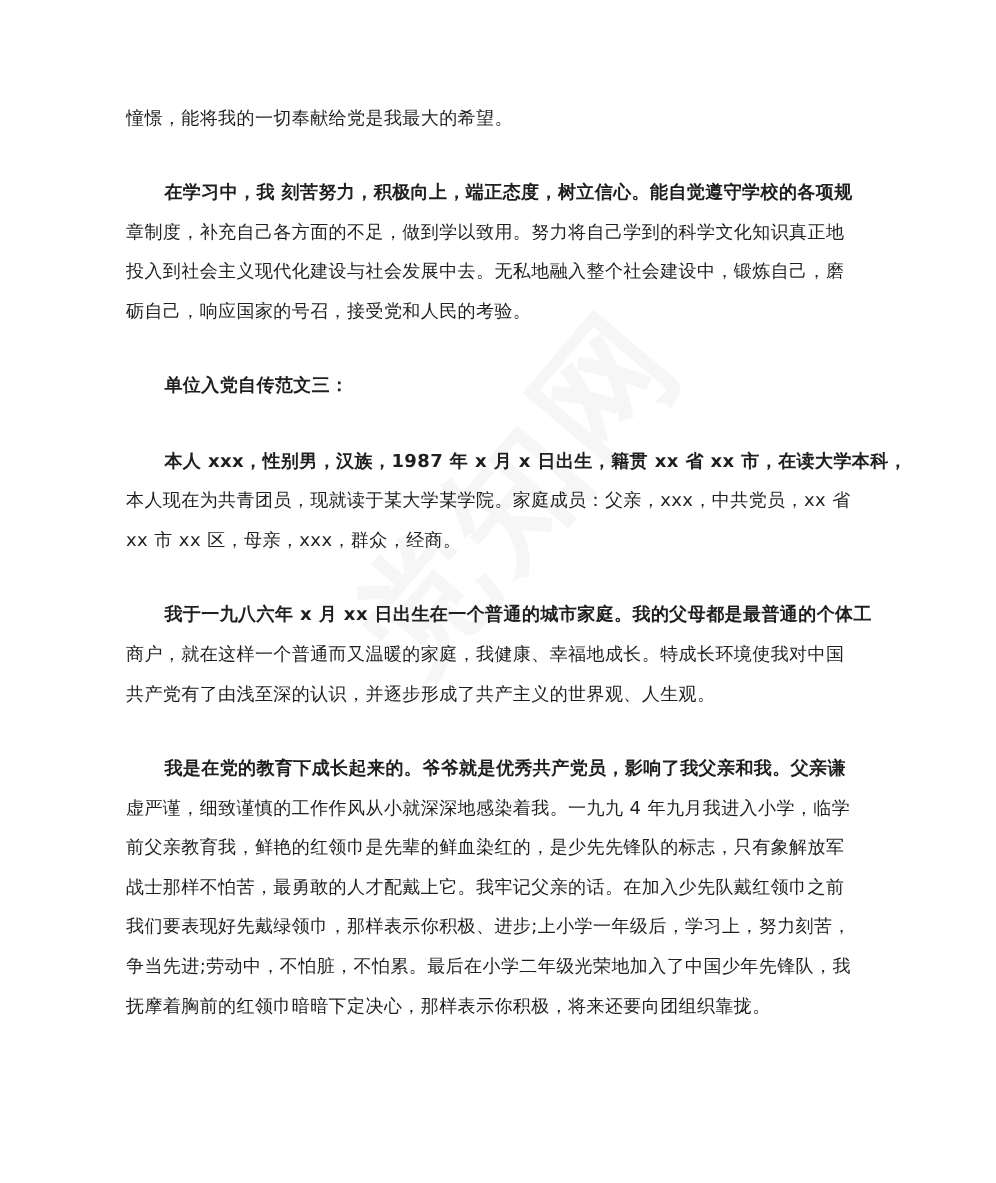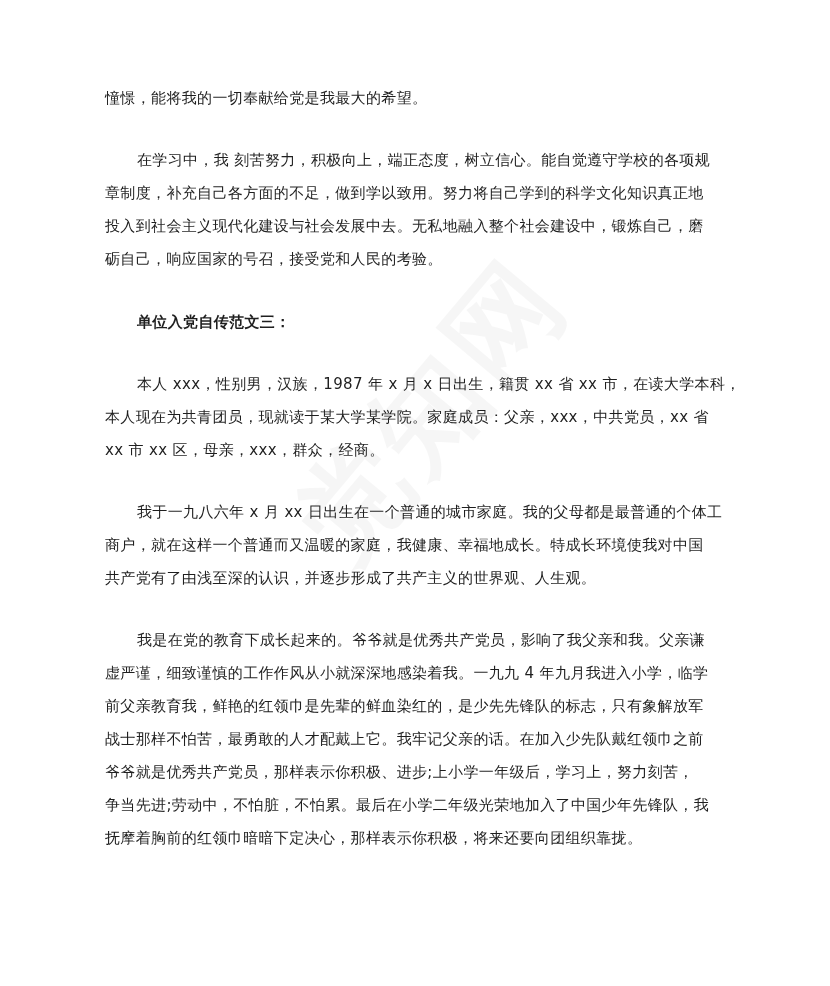--- a/index.html
+++ b/index.html
@@ -22,21 +22,21 @@
       width: 625px;
     }
     .line {
       position: absolute;
       left: 0;
       white-space: nowrap;
       font-size: 15px;
       letter-spacing: 0.35px;
       line-height: 20px;
     }
-    .indent { left: 32px; }
+    .indent { left: 32px; font-weight: bold; }
     .heading {
       font-weight: bold;
       font-family: Liberation Serif, serif;
     }
     .watermark {
       position: absolute;
       left: 250px;
       top: 300px;
       width: 360px;
       height: 220px;
@@ -73,17 +73,17 @@
   <div class="line" style="top:440px">xx 市 xx 区，母亲，xxx，群众，经商。</div>
 
   <div class="line indent" style="top:502px">我于一九八六年 x 月 xx 日出生在一个普通的城市家庭。我的父母都是最普通的个体工</div>
   <div class="line" style="top:535px">商户，就在这样一个普通而又温暖的家庭，我健康、幸福地成长。特成长环境使我对中国</div>
   <div class="line" style="top:568px">共产党有了由浅至深的认识，并逐步形成了共产主义的世界观、人生观。</div>
 
   <div class="line indent" style="top:630px">我是在党的教育下成长起来的。爷爷就是优秀共产党员，影响了我父亲和我。父亲谦</div>
   <div class="line" style="top:663px">虚严谨，细致谨慎的工作作风从小就深深地感染着我。一九九 4 年九月我进入小学，临学</div>
   <div class="line" style="top:696px">前父亲教育我，鲜艳的红领巾是先辈的鲜血染红的，是少先先锋队的标志，只有象解放军</div>
   <div class="line" style="top:729px">战士那样不怕苦，最勇敢的人才配戴上它。我牢记父亲的话。在加入少先队戴红领巾之前</div>
-  <div class="line" style="top:762px">爷爷就是优秀共产党员，那样表示你积极、进步;上小学一年级后，学习上，努力刻苦，</div>
+  <div class="line" style="top:762px">我们要表现好先戴绿领巾，那样表示你积极、进步;上小学一年级后，学习上，努力刻苦，</div>
   <div class="line" style="top:795px">争当先进;劳动中，不怕脏，不怕累。最后在小学二年级光荣地加入了中国少年先锋队，我</div>
   <div class="line" style="top:828px">抚摩着胸前的红领巾暗暗下定决心，那样表示你积极，将来还要向团组织靠拢。</div>
 
 </div>
 
 </body></html>

